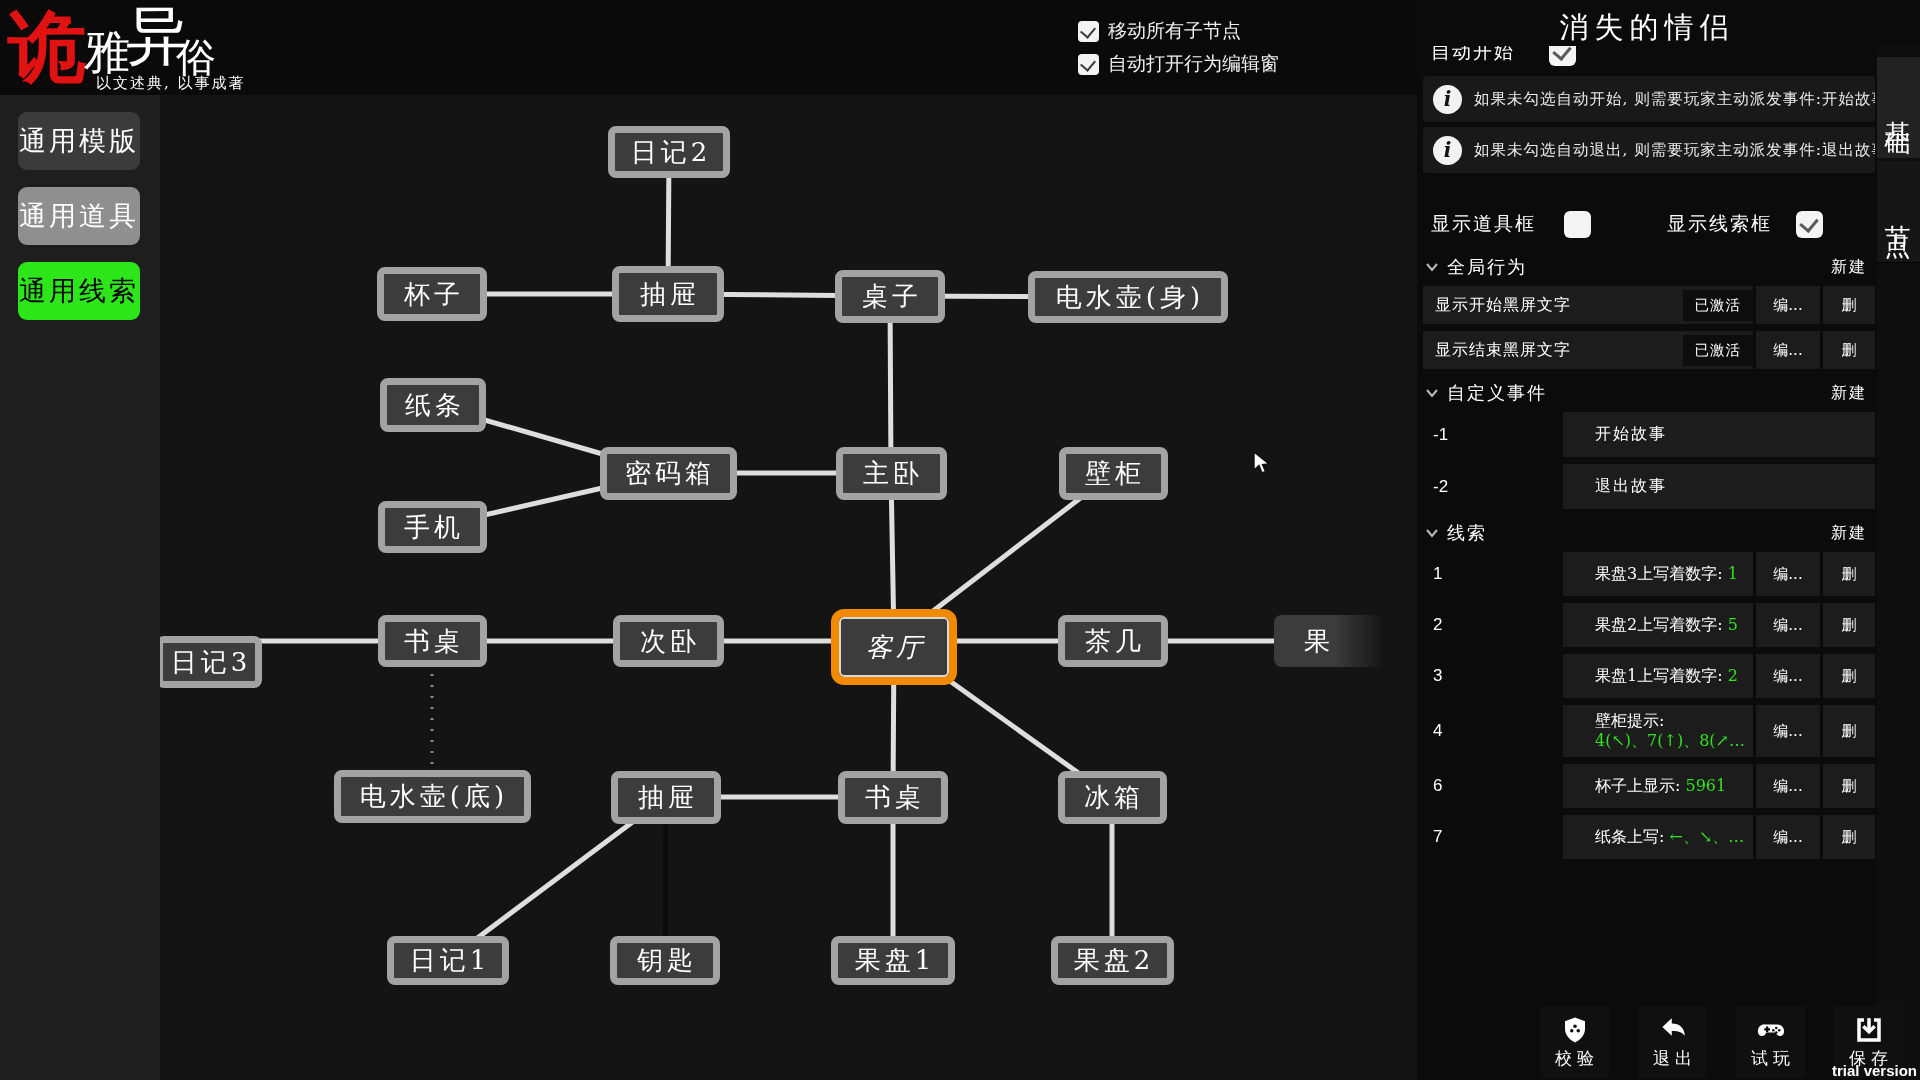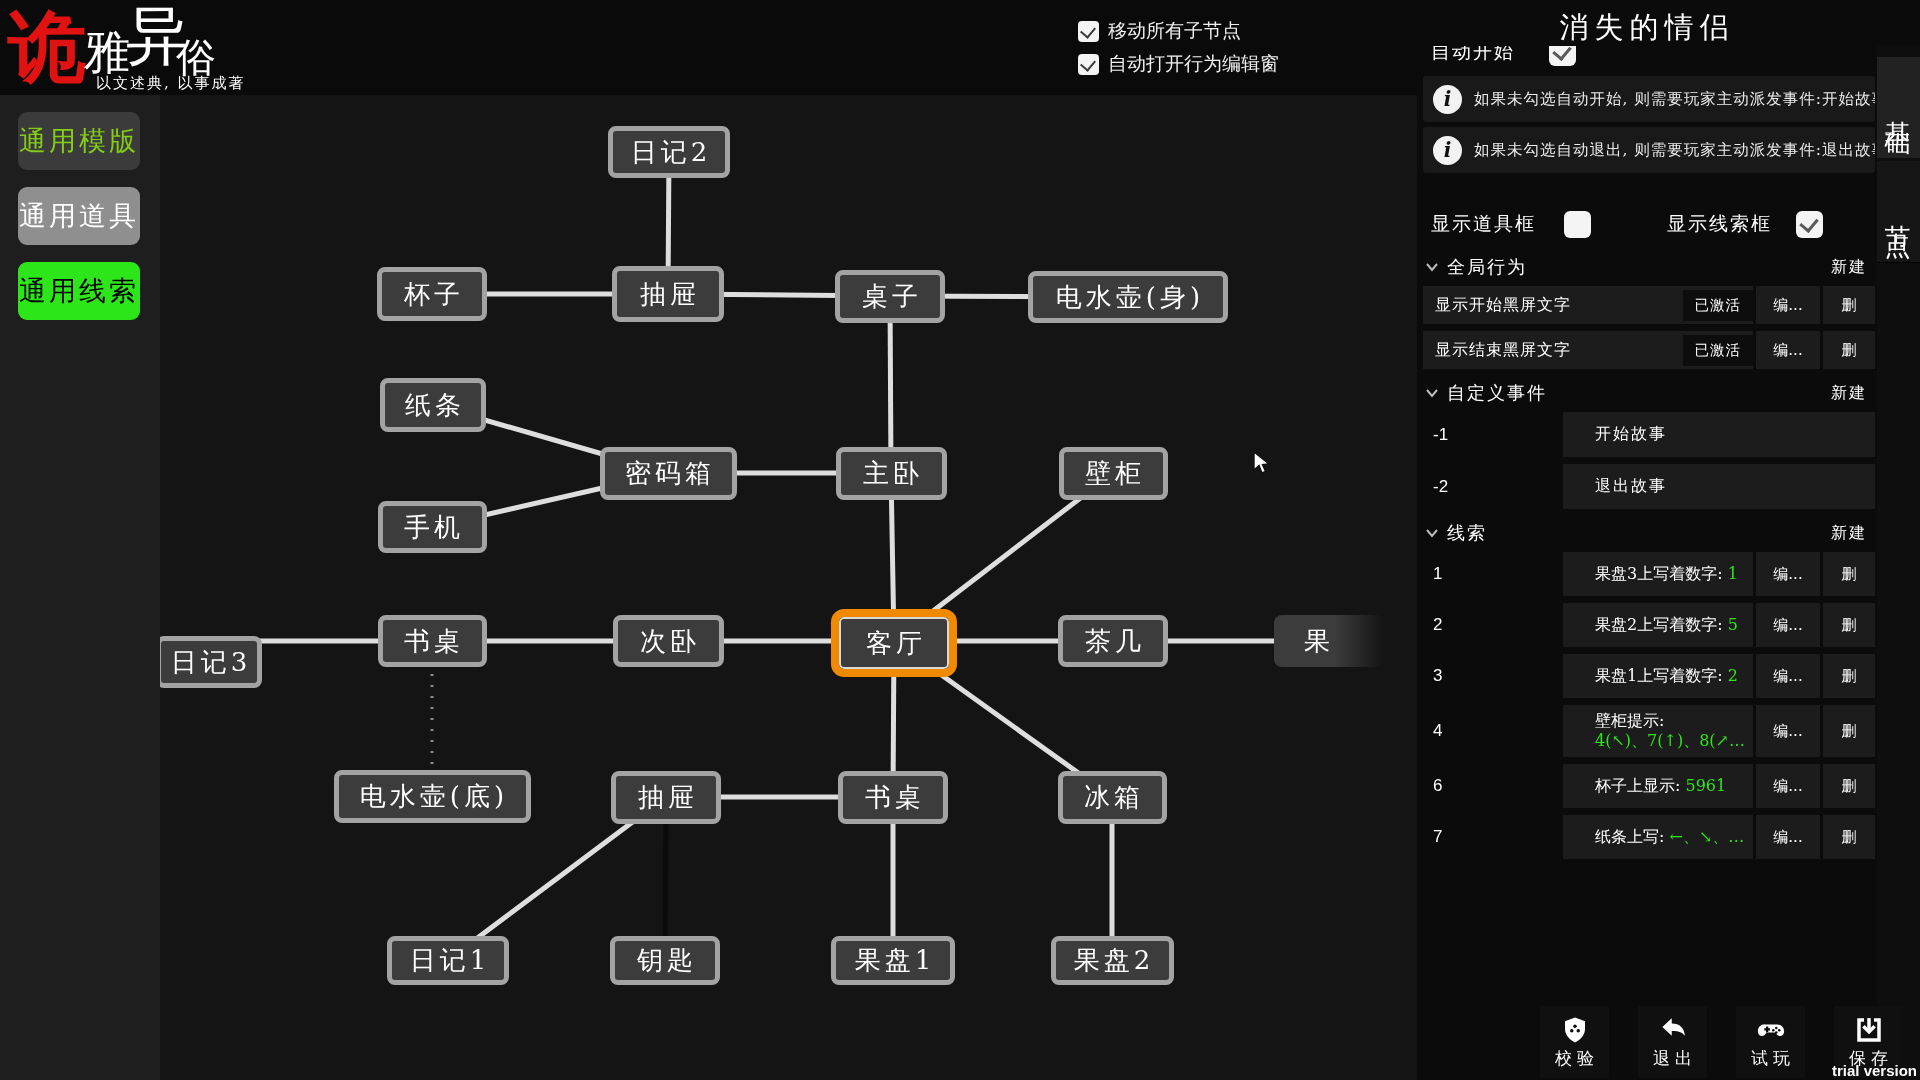--- a/index.html
+++ b/index.html
@@ -17,26 +17,26 @@
   .canvas-cbs{position:absolute;left:1078px;top:16px;z-index:4;}
   .cb-row{display:flex;align-items:center;height:30px;margin-bottom:3px;
           font-family:"Liberation Sans",sans-serif;font-size:19px;color:#efefef;}
   .cbox{width:21px;height:21px;background:#f4f4f4;border-radius:4px;margin-right:9px;position:relative;flex:none;}
   .cbox.on:after{content:"";position:absolute;left:5px;top:3px;width:8px;height:11px;
                  border:solid #3a3a3a;border-width:0 2.5px 2.5px 0;transform:rotate(40deg);}
   
   .sidebar{position:absolute;left:0;top:95px;width:160px;height:985px;background:#1e1e1e;z-index:3;}
   .side-btn{width:122px;height:58px;margin:17px 0 0 18px;border-radius:9px;display:flex;
             align-items:center;justify-content:center;font-size:27px;letter-spacing:3px;cursor:pointer;}
-  .side-btn.v-dark{background:#3b3b3b;color:#84cc16;}
+  .side-btn.v-dark{background:#3b3b3b;color:#ffffff;}
   .side-btn.v-gray{background:#8f8f8f;color:#fff;}
   .side-btn.v-green{background:#2ce61a;color:#000;}
   
   .edges{position:absolute;left:0;top:0;z-index:1;}
-  .gnode{position:absolute;background:#3c3c3c;border:5px solid #a3a3a3;border-radius:8px;
+  .gnode{position:absolute;background:#3c3c3c;border:7px solid #a3a3a3;border-radius:8px;
          display:flex;align-items:center;justify-content:center;font-size:26px;color:#fff;
          letter-spacing:4px;text-indent:4px;z-index:2;box-sizing:border-box;white-space:nowrap;}
   .gnode.selected{border:2px solid #d9d9d9;outline:8px solid #f28a00;border-radius:5px;}
   .gnode.faded{border:none;background:linear-gradient(90deg,#3c3c3c 55%,rgba(60,60,60,0) 100%);
                justify-content:flex-start;padding-left:26px;}
   
   .panel{position:absolute;left:1417px;top:0;width:503px;height:1080px;background:#0b0b0b;z-index:5;}
   .panel-title{position:absolute;left:0;top:8px;width:460px;text-align:center;font-size:29px;letter-spacing:6px;}
   .panel-scroll{position:absolute;left:6px;top:46px;width:452px;height:956px;overflow:hidden;}
   .prow{display:flex;align-items:center;}
@@ -125,21 +125,21 @@
       <div class="gnode" style="left: 835px; top: 269.5px; width: 110px; height: 53px;">桌子</div>
       <div class="gnode" style="left: 1028px; top: 271px; width: 200px; height: 52px;">电水壶(身)</div>
       <div class="gnode" style="left: 380px; top: 378px; width: 106px; height: 54px;">纸条</div>
       <div class="gnode" style="left: 599.5px; top: 446.5px; width: 137px; height: 53px;">密码箱</div>
       <div class="gnode" style="left: 835.5px; top: 446.5px; width: 111px; height: 53px;">主卧</div>
       <div class="gnode" style="left: 1058.5px; top: 446.5px; width: 109px; height: 53px;">壁柜</div>
       <div class="gnode" style="left: 377.5px; top: 501px; width: 109px; height: 52px;">手机</div>
       <div class="gnode" style="left: 156px; top: 615px; width: 106px; height: 52px; margin-top: 21px;">日记3</div>
       <div class="gnode" style="left: 377.5px; top: 615px; width: 109px; height: 52px;">书桌</div>
       <div class="gnode" style="left: 612.5px; top: 615px; width: 111px; height: 52px;">次卧</div>
-      <div class="gnode selected" style="left: 839px; top: 617px; width: 110px; height: 52px;">客厅</div>
+      <div class="gnode selected" style="left: 839px; top: 617px; width: 110px; height: 60px; font-style: italic;">客厅</div>
       <div class="gnode" style="left: 1058px; top: 615px; width: 110px; height: 52px;">茶几</div>
       <div class="gnode faded" style="left: 1274px; top: 615px; width: 110px; height: 52px;">果</div>
       <div class="gnode" style="left: 333.5px; top: 769.5px; width: 197px; height: 53px;">电水壶(底)</div>
       <div class="gnode" style="left: 611px; top: 770.5px; width: 110px; height: 53px;">抽屉</div>
       <div class="gnode" style="left: 838px; top: 770.5px; width: 110px; height: 53px;">书桌</div>
       <div class="gnode" style="left: 1057.5px; top: 770.5px; width: 109px; height: 53px;">冰箱</div>
       <div class="gnode" style="left: 387px; top: 935.5px; width: 122px; height: 49px;">日记1</div>
       <div class="gnode" style="left: 610px; top: 935.5px; width: 110px; height: 49px;">钥匙</div>
       <div class="gnode" style="left: 831px; top: 935.5px; width: 124px; height: 49px;">果盘1</div>
       <div class="gnode" style="left: 1050.5px; top: 935.5px; width: 123px; height: 49px;">果盘2</div>

